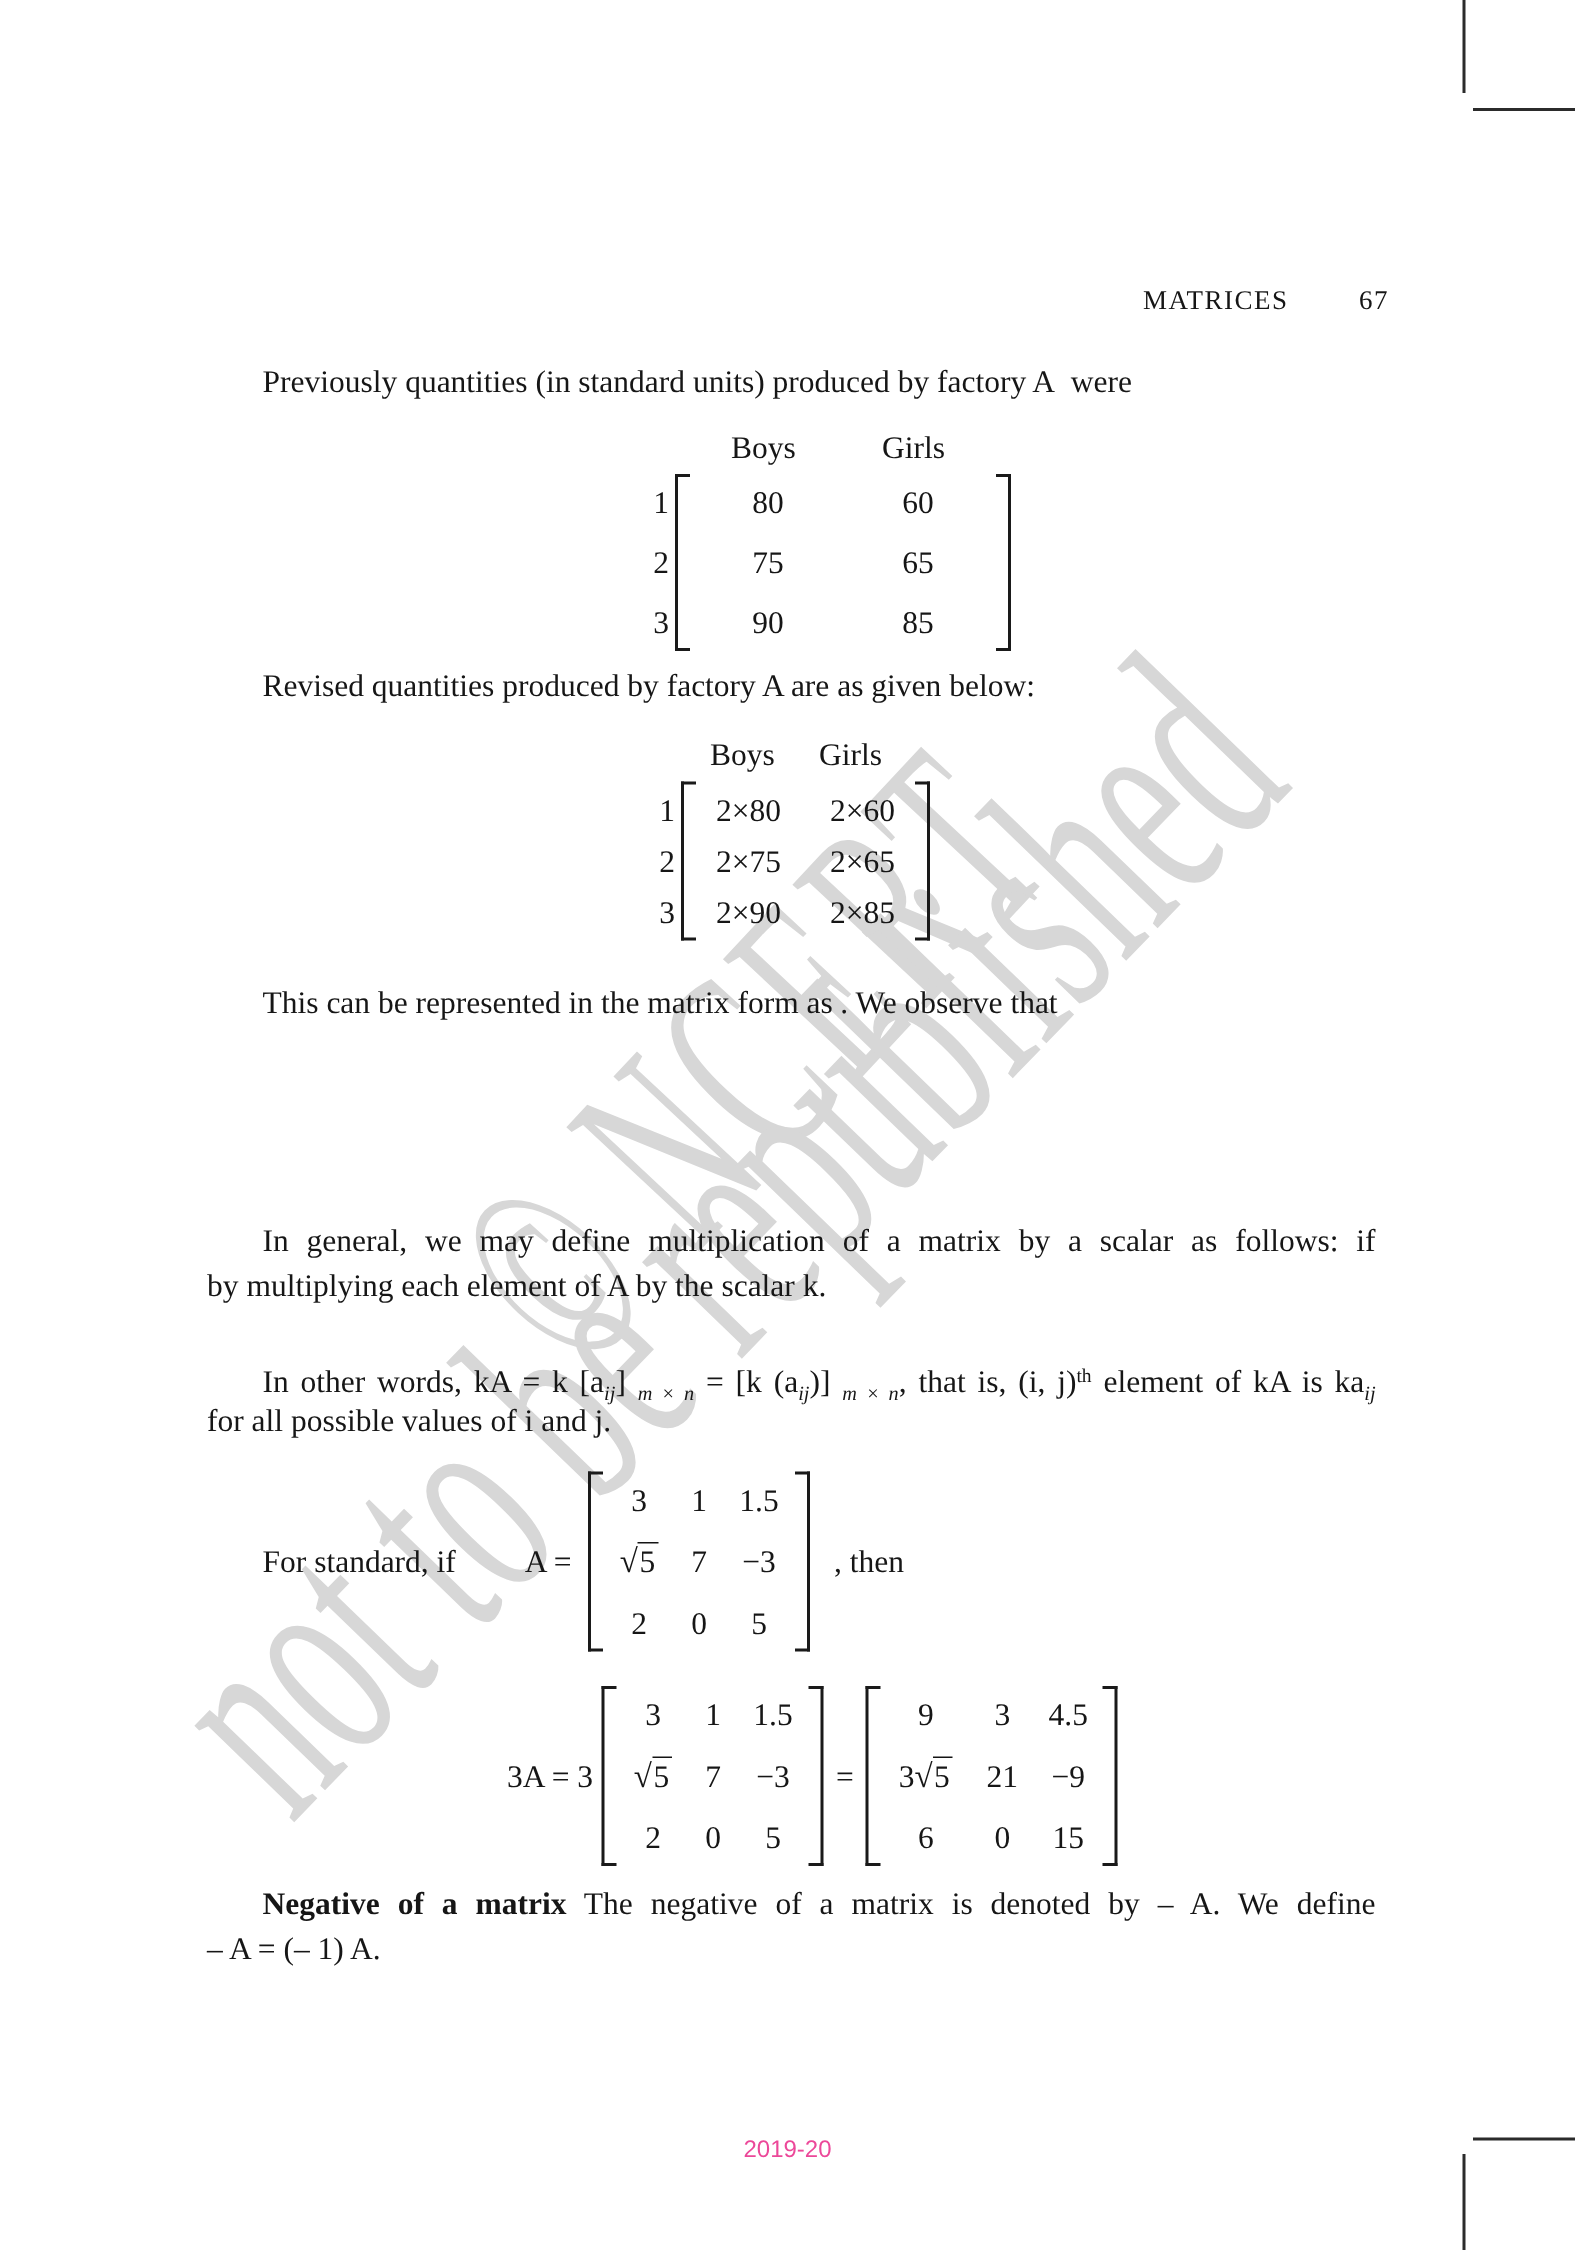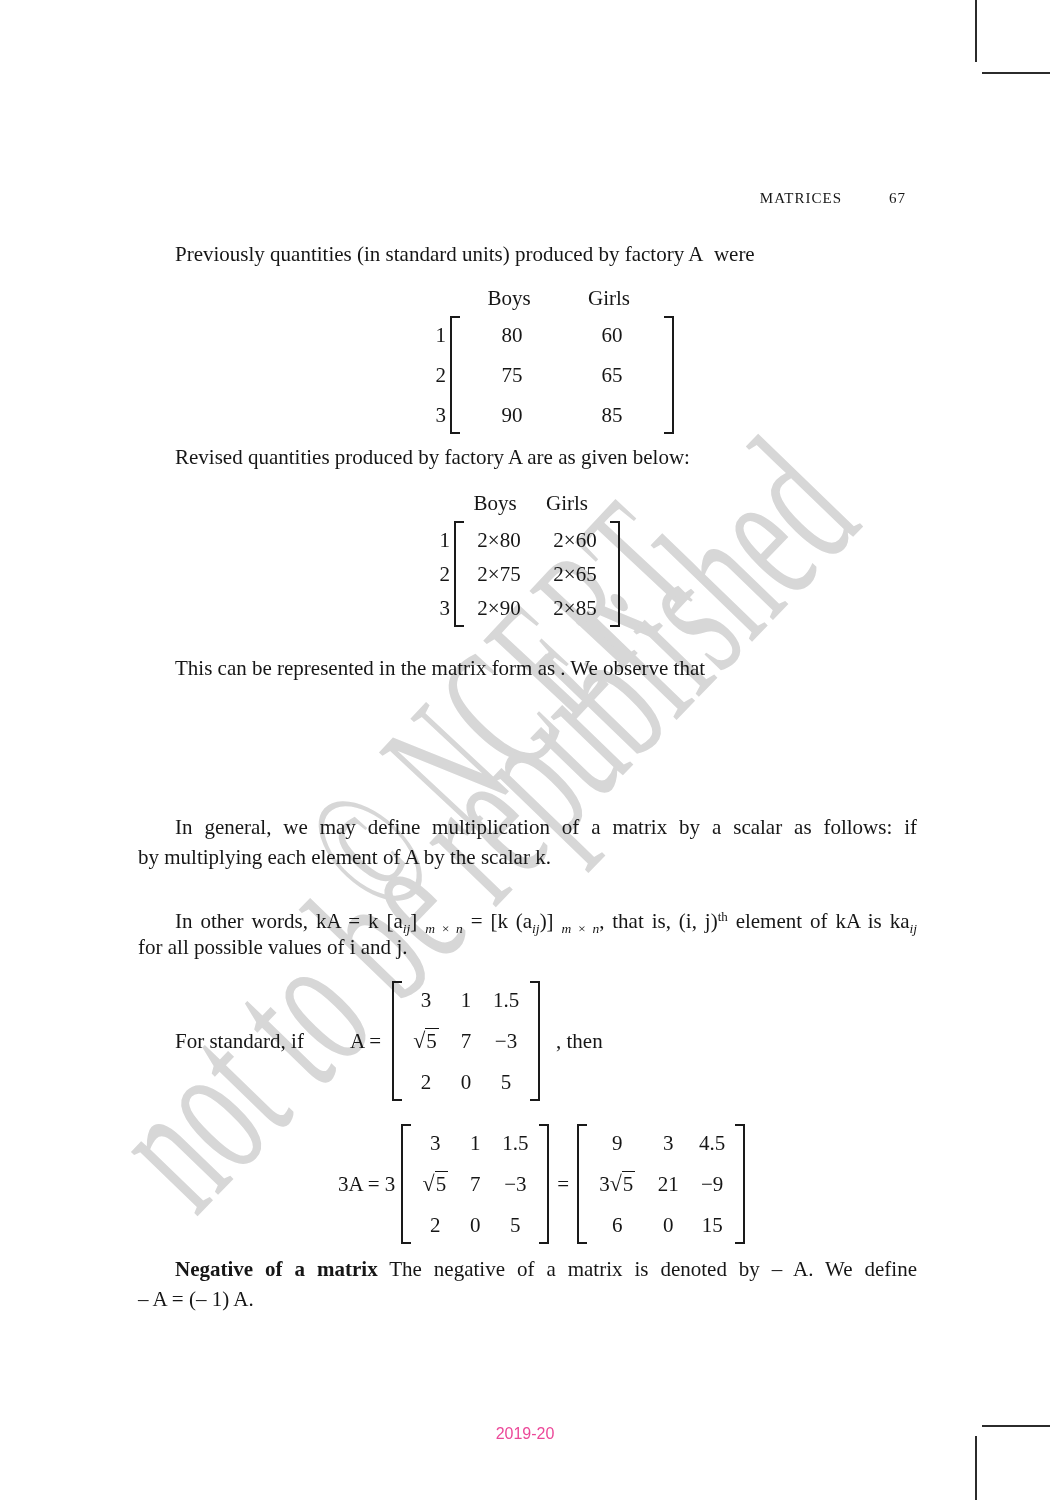--- a/index.html
+++ b/index.html
@@ -15,21 +15,21 @@
   .wm2{left:0px;top:760px;font-size:112px;letter-spacing:1px;
        transform:rotate(-46deg) scaleY(1.8);transform-origin:center;}
 
   .content{position:absolute;inset:0;z-index:1;}
 
   
   .crop{position:absolute;background:#2b2b2b;}
 
   
   .header{position:absolute;left:0;top:190px;width:906px;display:flex;justify-content:flex-end;
-          align-items:baseline;gap:47px;font-size:15px;letter-spacing:1px;}
+          align-items:baseline;gap:47px;font-size:18px;letter-spacing:1px;padding-left:20px;}
 
   .body-text{font-size:21px;line-height:30px;}
   .line{height:30px;line-height:30px;white-space:nowrap;}
   .jl{text-align:justify;text-align-last:justify;}
   .ind{text-indent:37px;}
 
   .seg-i{margin-top:16px;}
   .seg-b{font-weight:700;}
   .seg-isub{font-size:13.5px;vertical-align:-5px;font-style:italic;}
   .seg-sup{font-size:13px;vertical-align:7px;}

